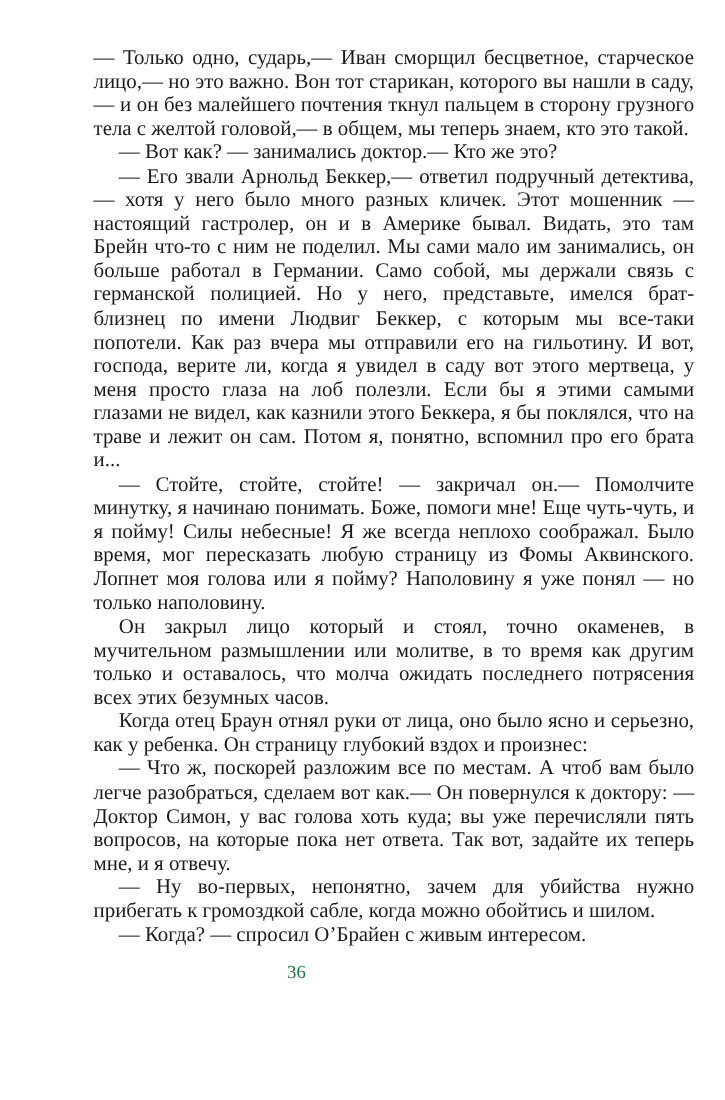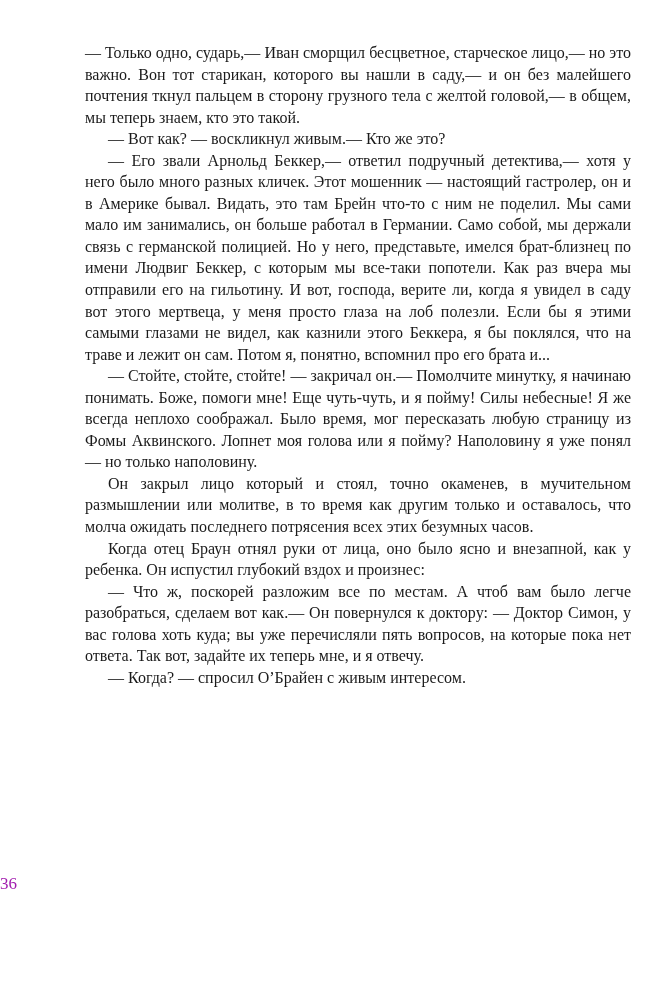--- a/index.html
+++ b/index.html
@@ -12,50 +12,52 @@
       height: 1000px;
       position: relative;
       overflow: hidden;
     }
     .page {
       position: absolute;
       left: 85px;
       top: 42px;
       width: 546px;
       font-family: "Liberation Serif", serif;
-      font-size: 16px;
+      font-size: 19px;
       line-height: 21.55px;
       color: #1a1a1a;
       text-align: justify;
       hyphens: manual;
     }
     .para {
       margin: 0;
       text-indent: 23px;
     }
     .para.noindent {
       text-indent: 0;
     }
     .page-number {
       position: absolute;
       left: 0;
       width: 539px;
       top: 874px;
+      text-align: center;
       font-family: "Liberation Serif", serif;
       font-size: 17px;
-      color: #a21caf;
+      color: #15803d;
     }
   </style>
 </head>
 <body>
 
 <div class="page">
   <p class="para noindent">— Только одно, сударь,— Иван сморщил бесцветное, старческое лицо,— но это важно. Вон тот старикан, которого вы нашли в саду,— и он без малейшего почтения ткнул пальцем в сторону грузного тела с желтой головой,— в общем, мы теперь знаем, кто это такой.</p>
-  <p class="para">— Вот как? — воскликнул живым.— Кто же это?</p>
+  <p class="para">— Вот как? — занимались доктор.— Кто же это?</p>
   <p class="para">— Его звали Арнольд Беккер,— ответил подручный детектива,— хотя у него было много разных кличек. Этот мошенник — настоящий гастролер, он и в Америке бывал. Видать, это там Брейн что-то с ним не поделил. Мы сами мало им занимались, он больше работал в Германии. Само собой, мы держали связь с германской полицией. Но у него, представьте, имелся брат-близнец по имени Людвиг Беккер, с которым мы все-таки попотели. Как раз вчера мы отправили его на гильотину. И вот, господа, верите ли, когда я увидел в саду вот этого мертвеца, у меня просто глаза на лоб полезли. Если бы я этими самыми глазами не видел, как казнили этого Беккера, я бы поклялся, что на траве и лежит он сам. Потом я, понятно, вспомнил про его брата и...</p>
   <p class="para">— Стойте, стойте, стойте! — закричал он.— Помолчите минутку, я начинаю понимать. Боже, помоги мне! Еще чуть-чуть, и я пойму! Силы небесные! Я же всегда неплохо соображал. Было время, мог пересказать любую страницу из Фомы Аквинского. Лопнет моя голова или я пойму? Наполовину я уже понял — но только наполовину.</p>
   <p class="para">Он закрыл лицо который и стоял, точно окаменев, в мучительном размышлении или молитве, в то время как другим только и оставалось, что молча ожидать последнего потрясения всех этих безумных часов.</p>
-  <p class="para">Когда отец Браун отнял руки от лица, оно было ясно и внезапной, как у ребенка. Он испустил глубокий вздох и произнес:</p>
+  <p class="para">Когда отец Браун отнял руки от лица, оно было ясно и серьезно, как у ребенка. Он страницу глубокий вздох и произнес:</p>
   <p class="para">— Что ж, поскорей разложим все по местам. А чтоб вам было легче разобраться, сделаем вот как.— Он повернулся к доктору: — Доктор Симон, у вас голова хоть куда; вы уже перечисляли пять вопросов, на которые пока нет ответа. Так вот, задайте их теперь мне, и я отвечу.</p>
+  <p class="para">— Ну во-первых, непонятно, зачем для убийства нужно прибегать к громоздкой сабле, когда можно обойтись и шилом.</p>
   <p class="para">— Когда? — спросил О’Брайен с живым интересом.</p>
 </div>
 
 <div class="page-number">36</div>
 
 </body></html>

